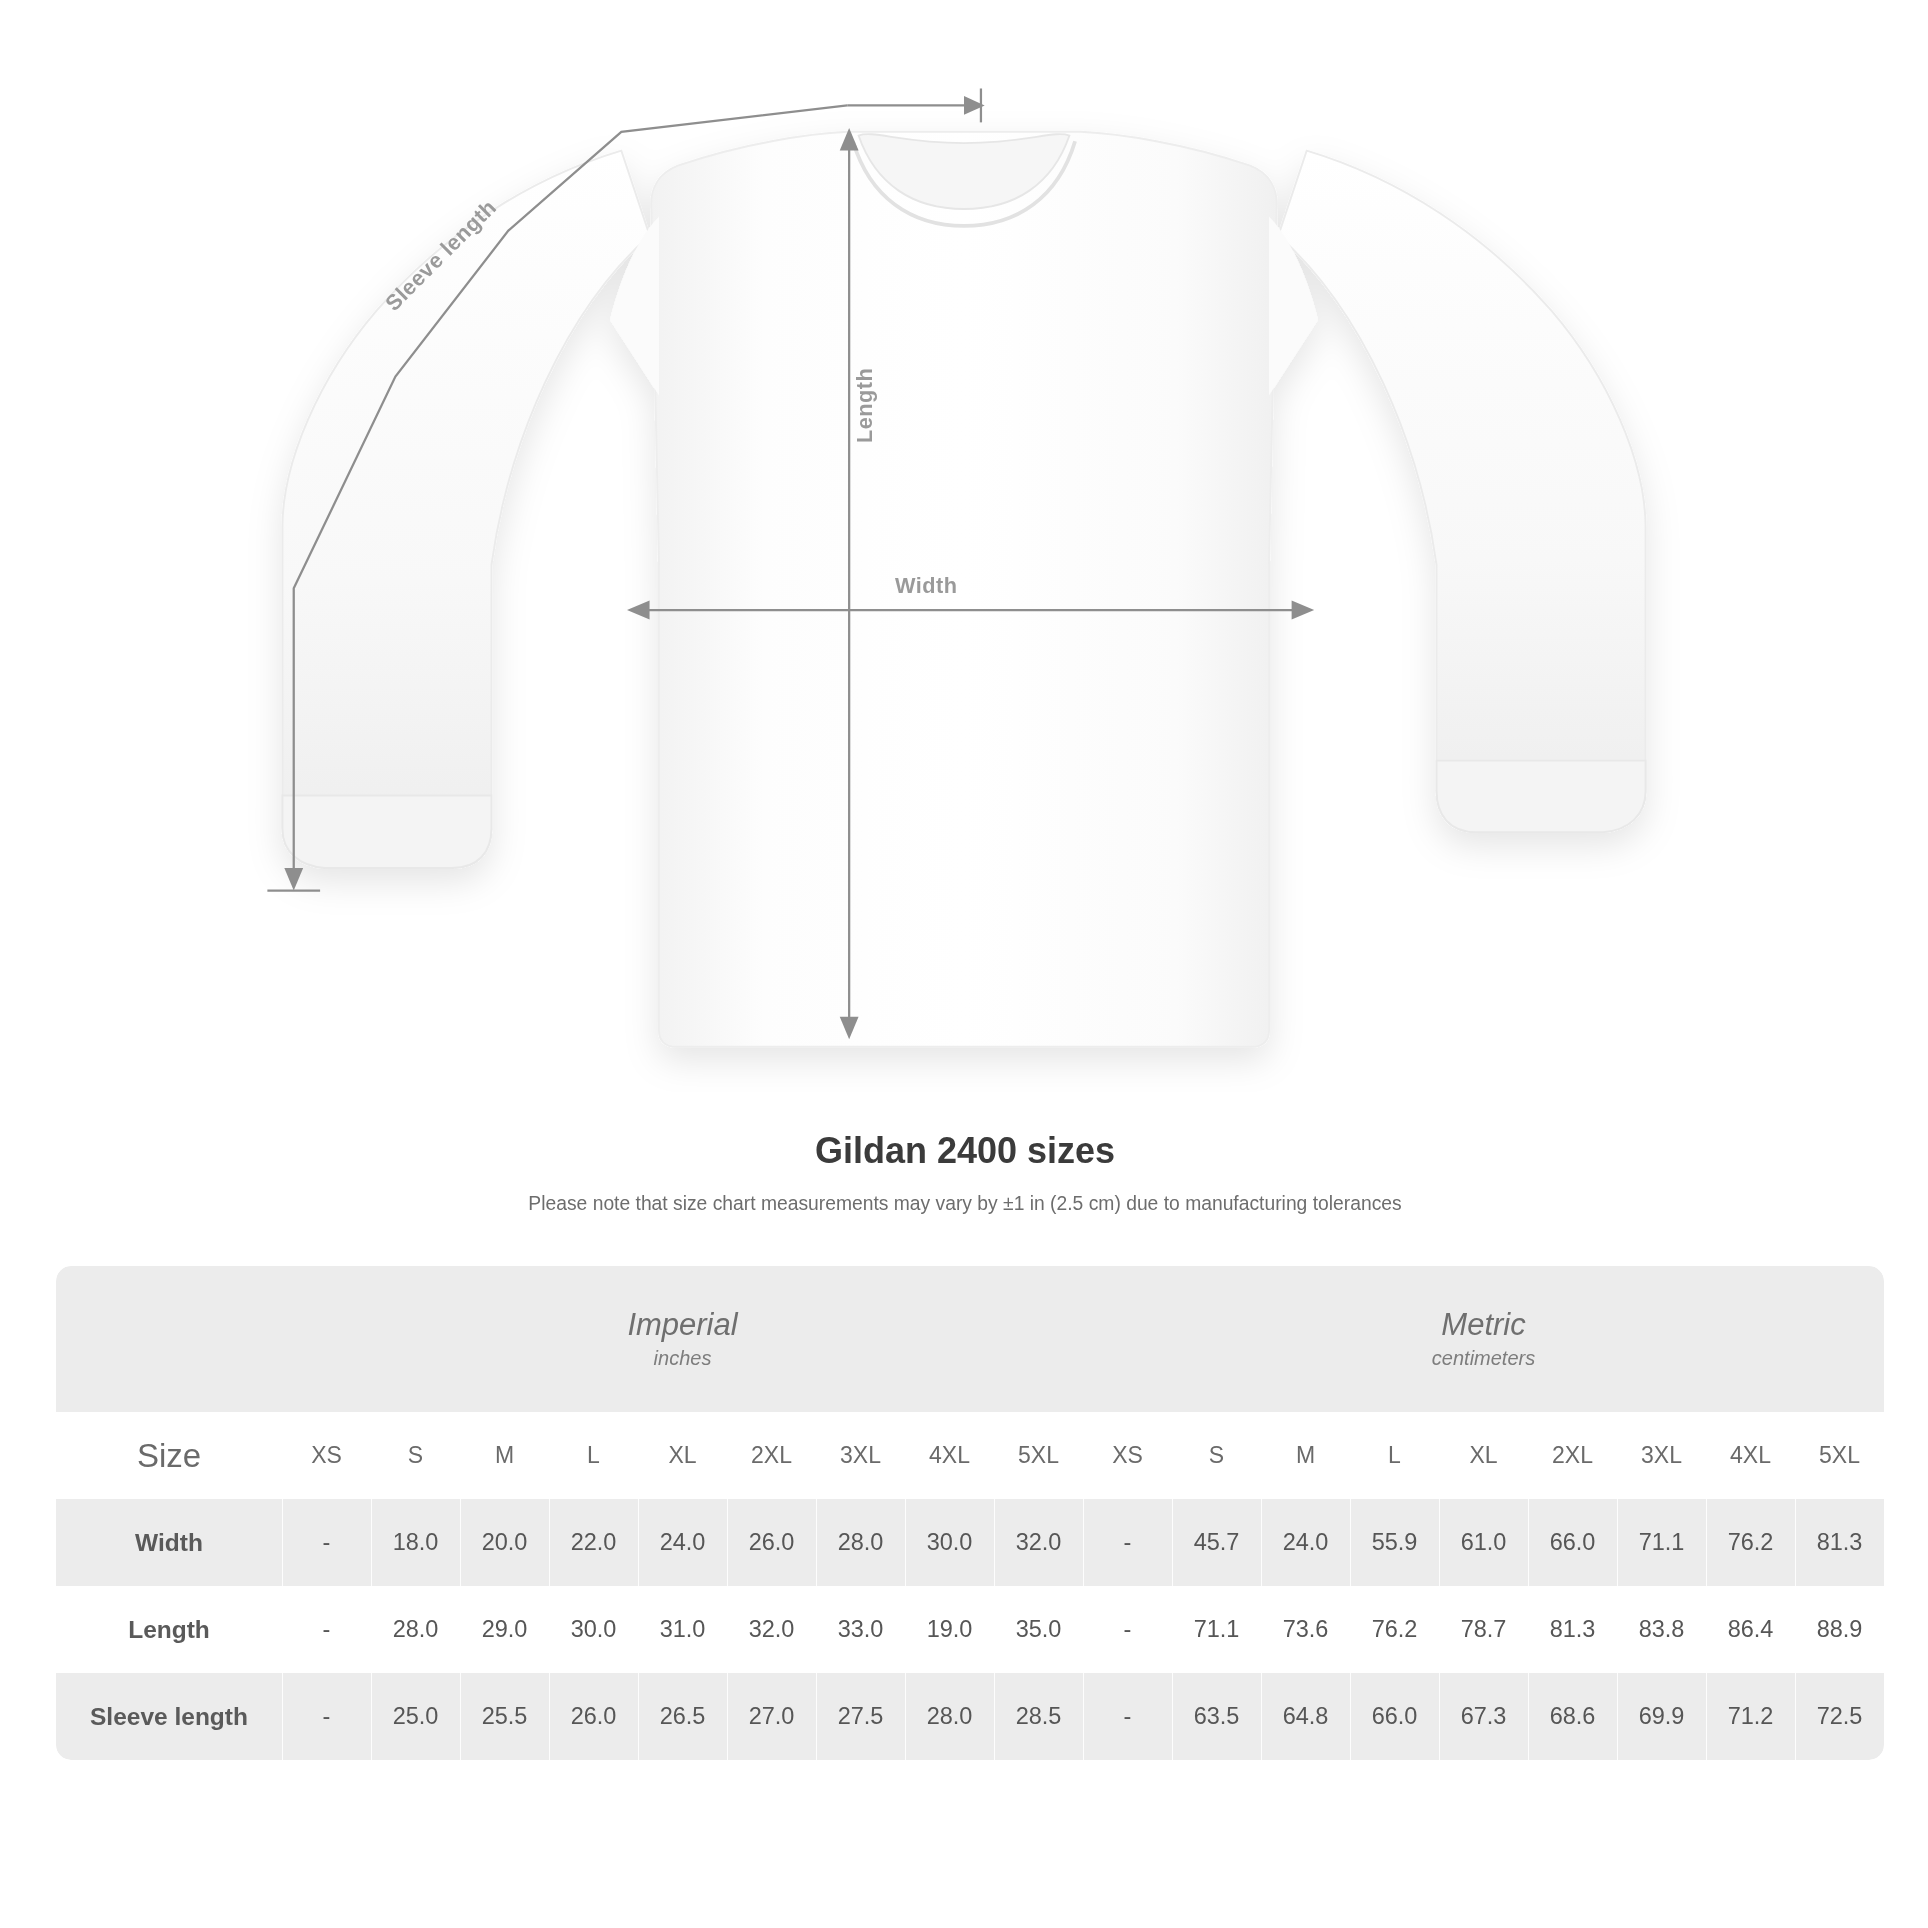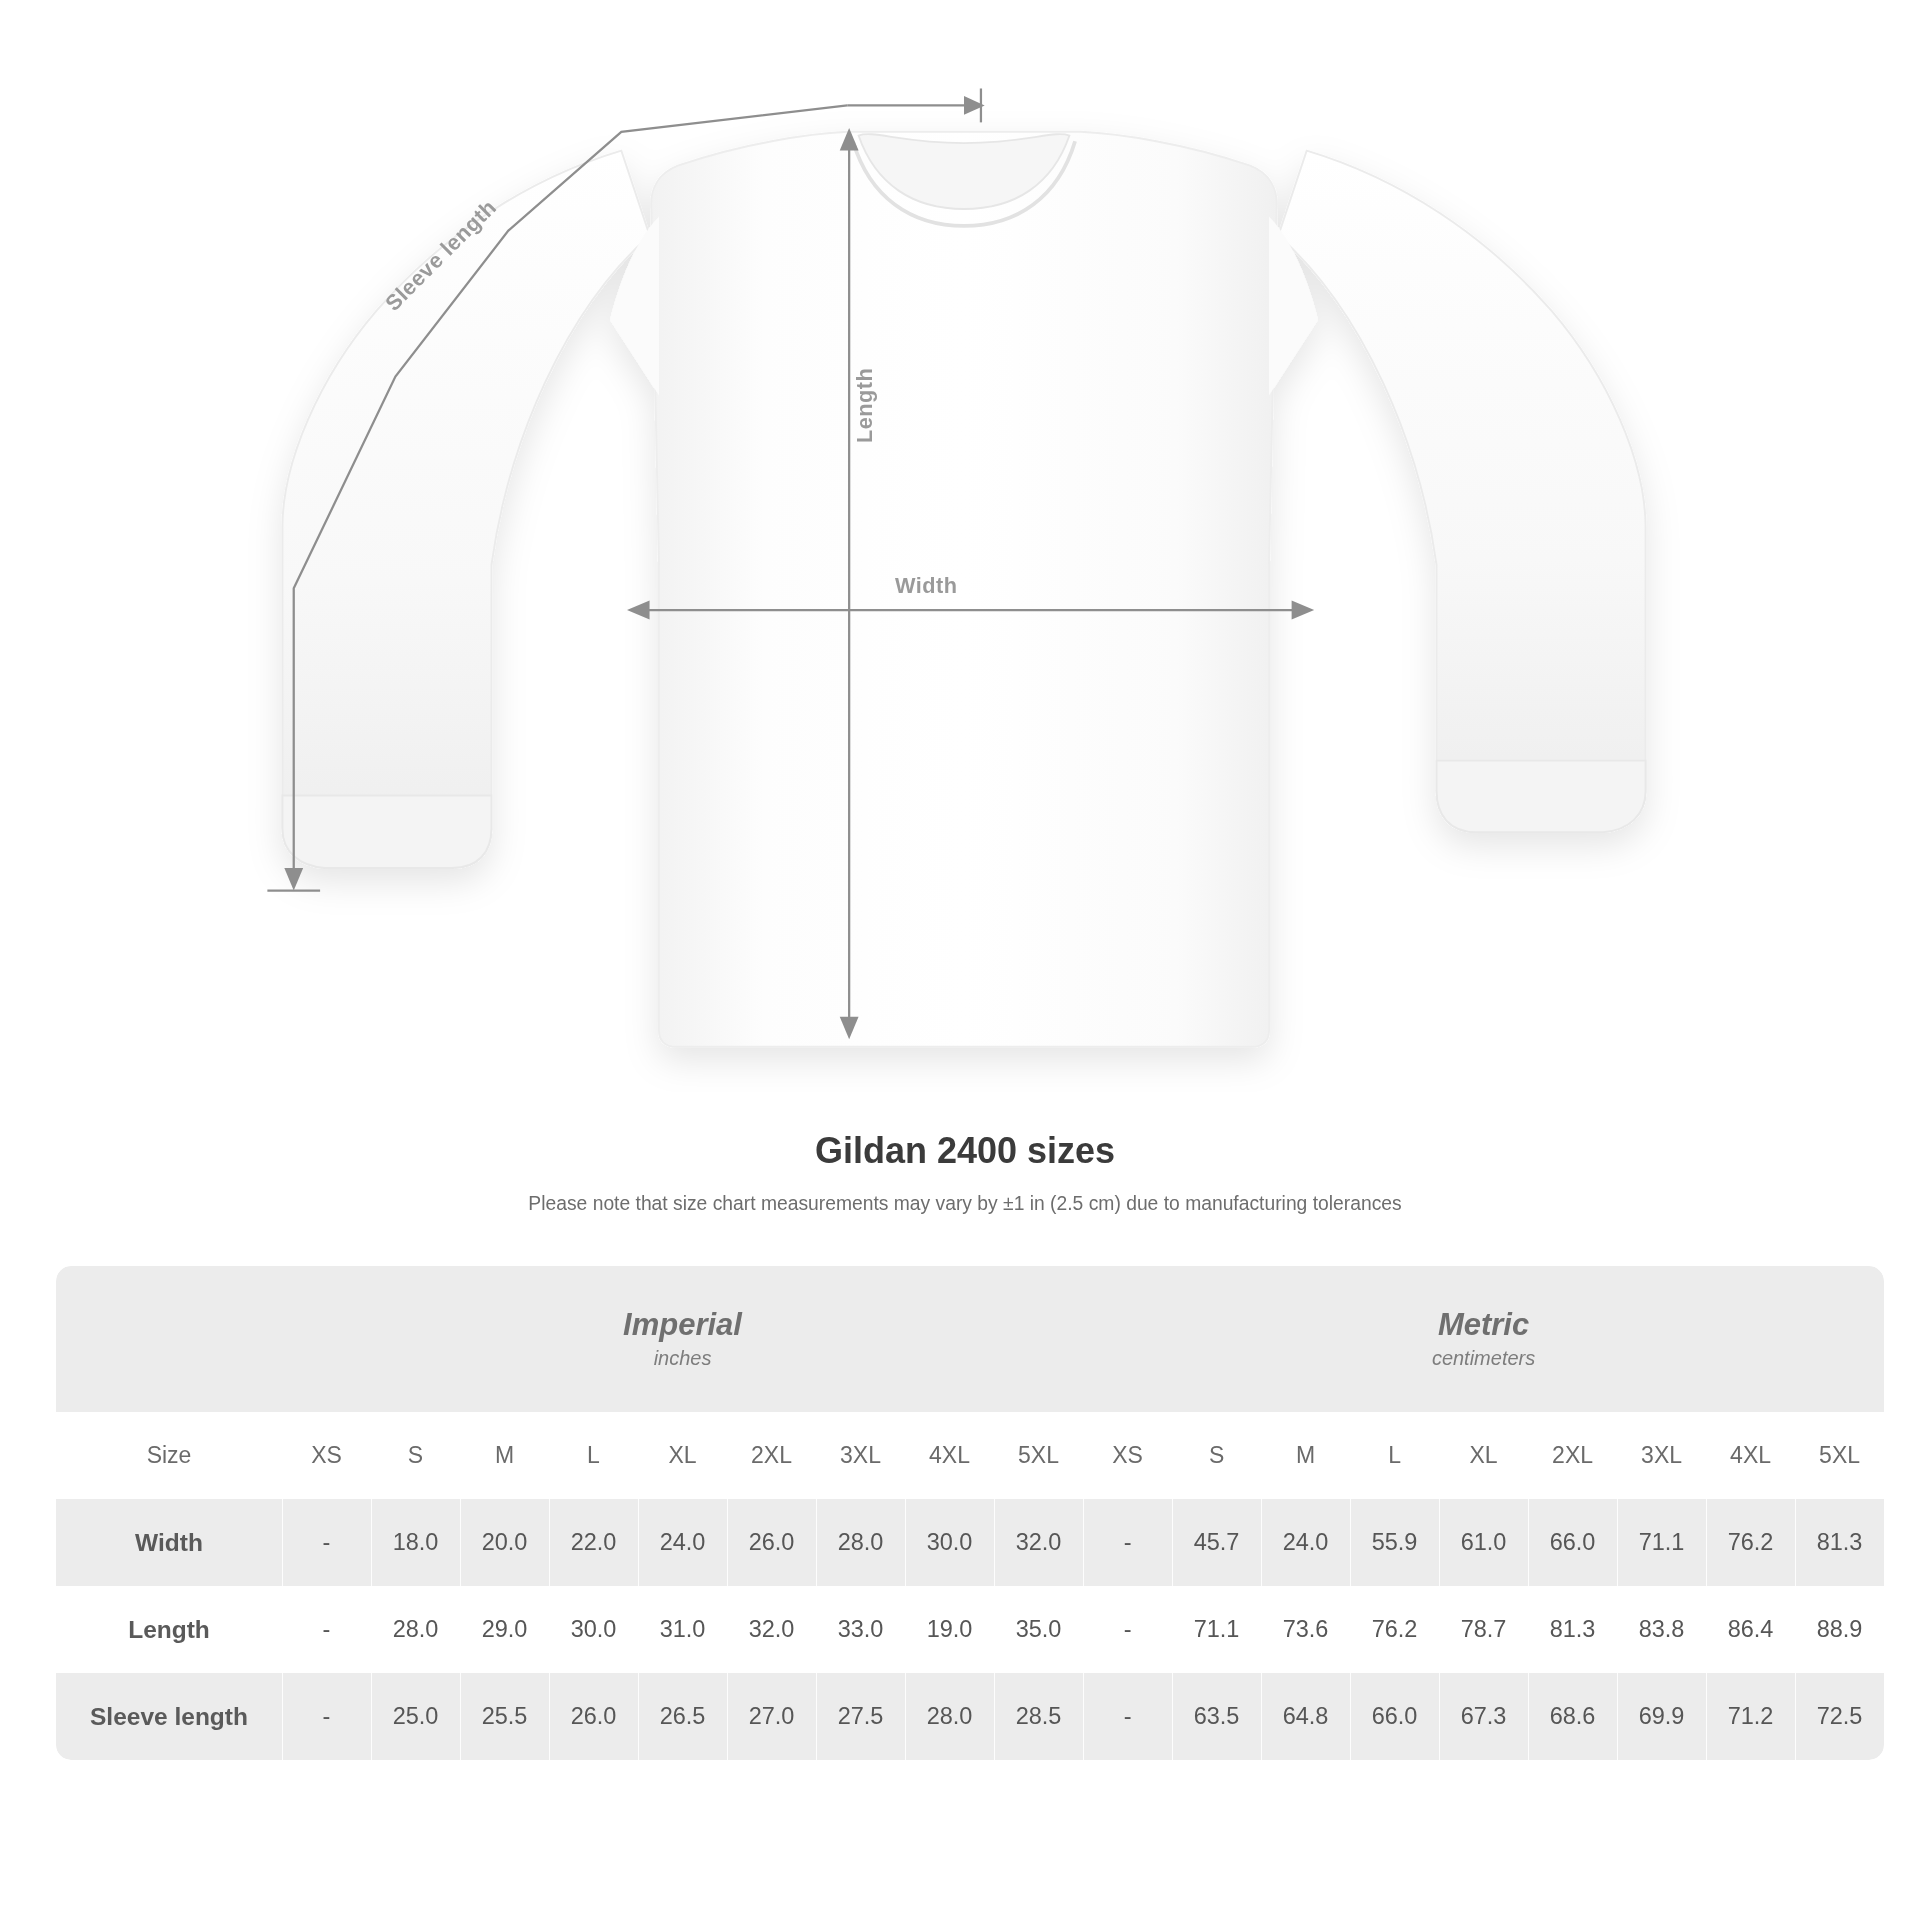--- a/index.html
+++ b/index.html
@@ -100,41 +100,41 @@
   
   .unit-row td {
     height: 146px;
     background: #ececec;
   }
   .unit-row td.first { border-top-left-radius: 15px; }
   .unit-row td.last  { border-top-right-radius: 15px; }
   .unit-name {
     font-size: 31px;
     font-style: italic;
-    font-weight: bold;
+    font-weight: normal;
     color: #6f6f6f;
     line-height: 1.1;
     text-align: center;
   }
   .unit-sub {
     font-size: 20px;
     font-style: italic;
     color: #7d7d7d;
     padding-top: 5.6px;
   }
 
   .head-row td {
     height: 87px;
     background: #ffffff;
     font-weight: bold;
     color: #6a6a6a;
     font-size: 23px;
   }
   .head-row td.rowlabel {
-    font-size: 23px;
+    font-size: 33px;
   }
 
   .data-row td {
     height: 87px;
     font-size: 23.5px;
     color: #565656;
   }
   .data-row.shaded td { background: #ececec; }
   .data-row.plain td  { background: #ffffff; }
   .data-row td.rowlabel {

